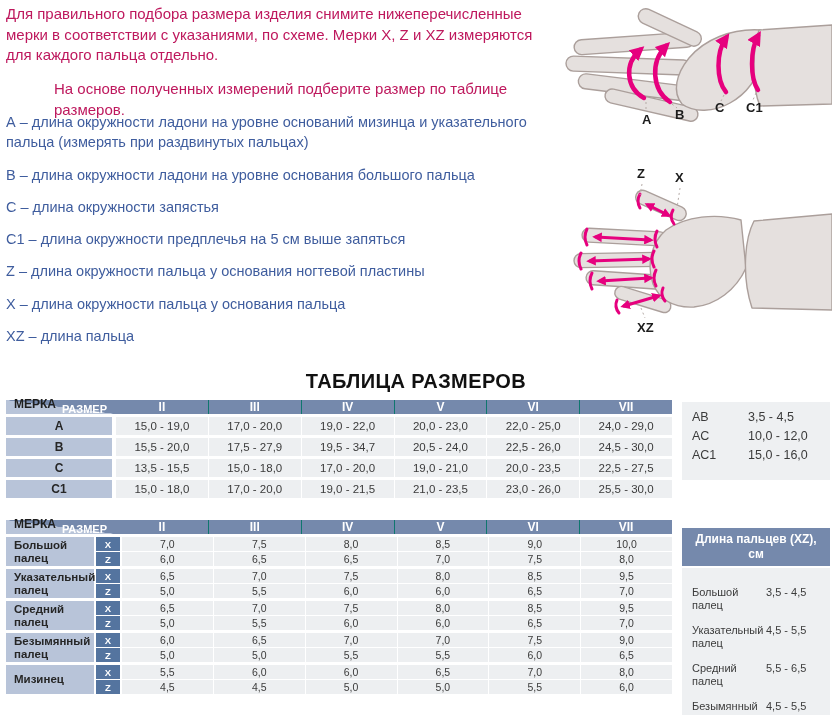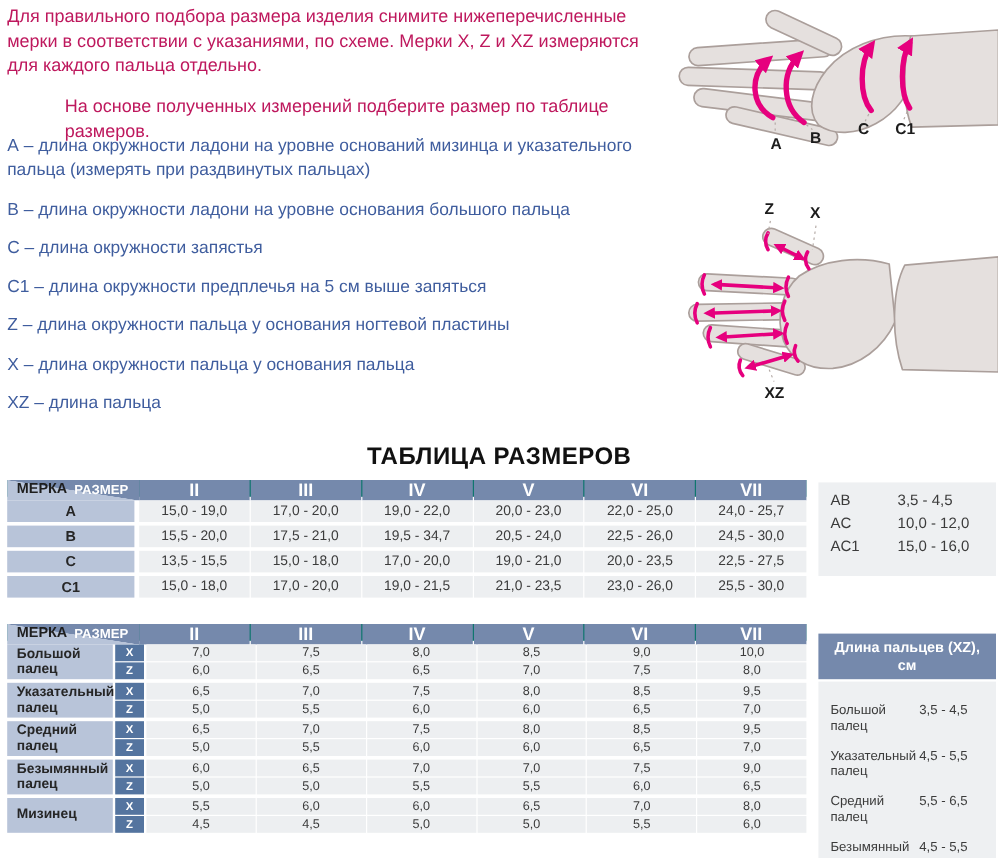--- a/index.html
+++ b/index.html
@@ -23,21 +23,21 @@
            font-size:20px; font-weight:bold; color:#111; letter-spacing:.4px; }
   
   .t1 { position:absolute; left:6px; top:400px; width:666px; }
   .t2 { position:absolute; left:6px; top:520px; width:666px; }
   .thead { display:grid; grid-template-columns:110px 1fr; height:14px; background:#0f766e; }
   .corner { position:relative; background:linear-gradient(to top right,#b8c4d9 49.4%,#7589ac 50.4%); }
   .corner .cn-top { position:absolute; top:3px; right:9px; color:#fff; font-size:11px; font-weight:bold; }
   .corner .cn-bot { position:absolute; bottom:3px; left:8px; color:#1e1e1e; font-size:12px; font-weight:bold; }
   .cells6 { display:grid; grid-template-columns:repeat(6,1fr); gap:1px; }
   .sizecell { display:flex; align-items:center; justify-content:center;
-              color:#fff; font-weight:bold; font-size:15px; background:#7589ac; }
+              color:#fff; font-weight:bold; font-size:12px; background:#7589ac; }
   
   .t1row { display:grid; grid-template-columns:106px 1fr; gap:4px; height:18px; margin-top:3px; }
   .t1label { background:#b8c4d9; display:flex; align-items:center; justify-content:center;
              font-size:12px; font-weight:bold; color:#262626; }
   .t1cell { background:#edeff1; display:flex; align-items:center; justify-content:center;
             font-size:11.5px; color:#3b3b3b; }
   
   .t2group { display:grid; grid-template-columns:88px 24px 1fr; gap:0 2px; height:29px; margin-top:3px; }
   .t2label { grid-row:1; background:#b8c4d9; display:flex; align-items:center;
              padding-left:8px; font-size:11.5px; font-weight:bold; color:#262626; line-height:1.05; }
@@ -172,28 +172,28 @@
         </div>
     </div>
     <div class="t1row">
       <div class="t1label">A</div>
       <div class="cells6">
           <div class="t1cell">15,0 - 19,0</div>
           <div class="t1cell">17,0 - 20,0</div>
           <div class="t1cell">19,0 - 22,0</div>
           <div class="t1cell">20,0 - 23,0</div>
           <div class="t1cell">22,0 - 25,0</div>
-          <div class="t1cell">24,0 - 25,7</div>
+          <div class="t1cell">24,0 - 29,0</div>
         </div>
     </div>
     <div class="t1row">
       <div class="t1label">B</div>
       <div class="cells6">
           <div class="t1cell">15,5 - 20,0</div>
-          <div class="t1cell">17,5 - 21,0</div>
+          <div class="t1cell">17,5 - 27,9</div>
           <div class="t1cell">19,5 - 34,7</div>
           <div class="t1cell">20,5 - 24,0</div>
           <div class="t1cell">22,5 - 26,0</div>
           <div class="t1cell">24,5 - 30,0</div>
         </div>
     </div>
     <div class="t1row">
       <div class="t1label">C</div>
       <div class="cells6">
           <div class="t1cell">13,5 - 15,5</div>

